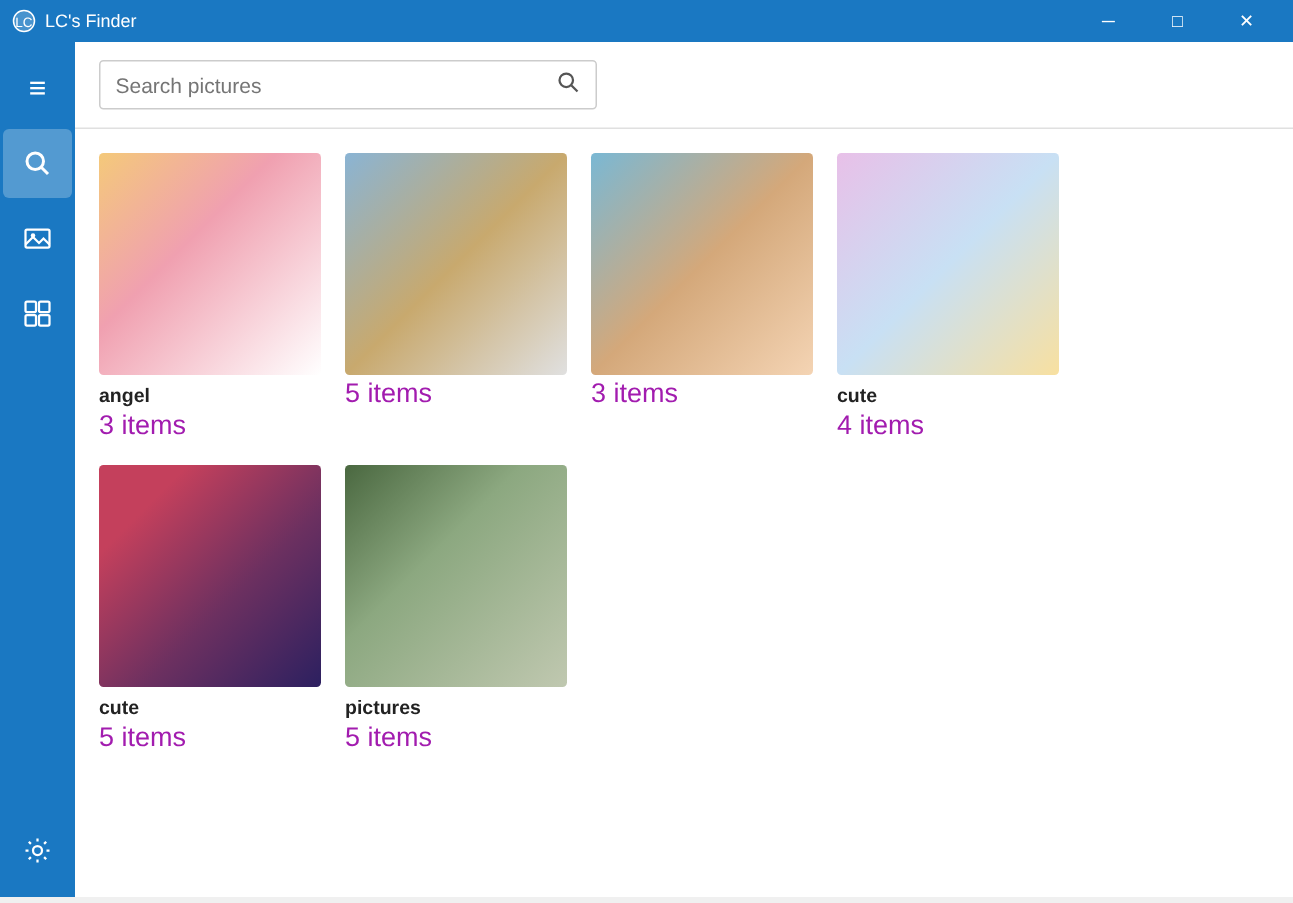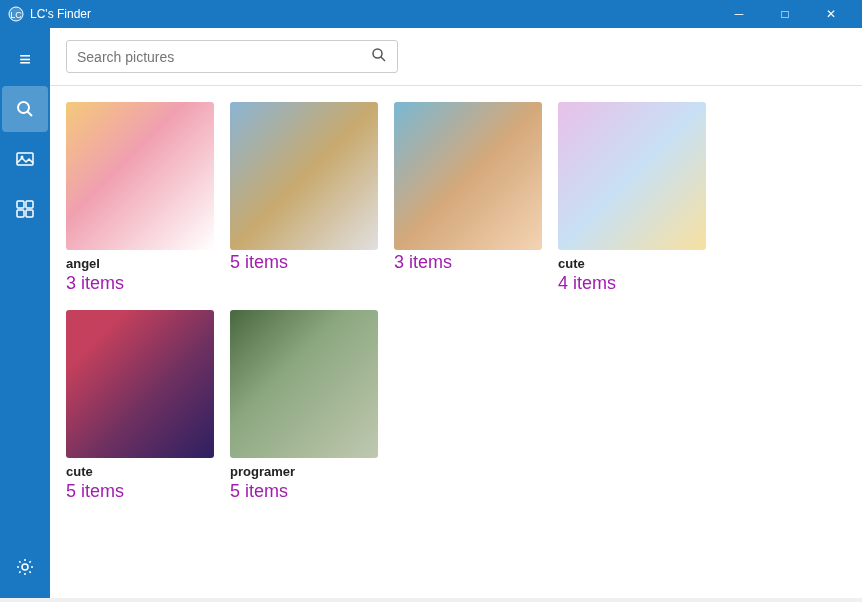--- a/index.html
+++ b/index.html
@@ -263,20 +263,20 @@
       <div class="gallery-thumb thumb-face">
         <div class="gallery-thumb-inner"></div>
       </div>
       <div class="gallery-label">cute</div>
       <div class="gallery-count">5 items</div>
     </div>
           <div class="gallery-item">
       <div class="gallery-thumb thumb-programer">
         <div class="gallery-thumb-inner"></div>
       </div>
-      <div class="gallery-label">programer</div>
+      <div class="gallery-label">pictures</div>
       <div class="gallery-count">5 items</div>
     </div>
         </div>
     </div>
 
   </div>
 </div>
 
 </body></html>

